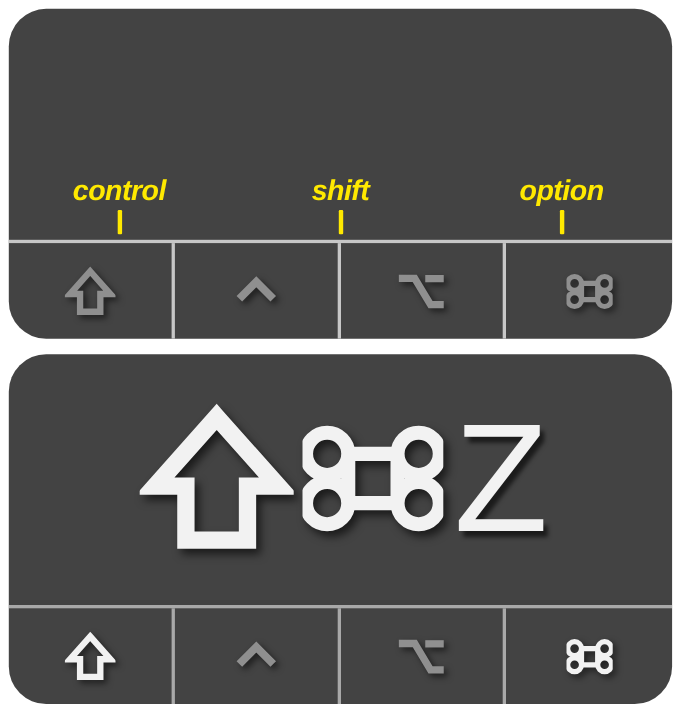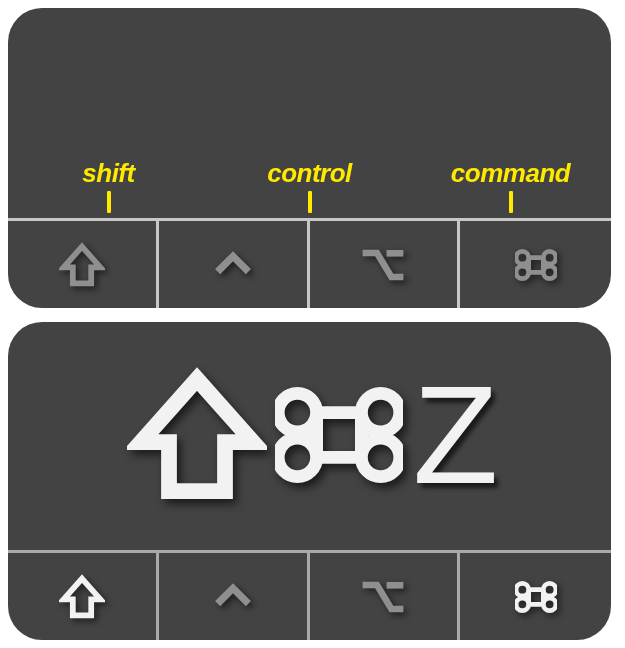--- a/index.html
+++ b/index.html
@@ -119,29 +119,29 @@
                M27 13 a6 6 0 1 0 6 -6 a6 6 0 0 0 -6 6
                M27 27 a6 6 0 1 1 6 6 a6 6 0 0 1 -6 -6
                M13 27 a6 6 0 1 0 -6 6 a6 6 0 0 0 6 -6" fill="none" stroke="currentColor" stroke-width="4.5" stroke-linejoin="round"></path>
     </g>
   </defs>
 </svg>
 
 <div class="panel panel1">
   <div class="labels-row">
     <div class="label-col">
+      <div class="label-text">control</div>
+      <div class="label-tick"></div>
+    </div>
+    <div class="label-col">
       <div class="label-text">shift</div>
       <div class="label-tick"></div>
     </div>
     <div class="label-col">
-      <div class="label-text">control</div>
-      <div class="label-tick"></div>
-    </div>
-    <div class="label-col">
-      <div class="label-text">command</div>
+      <div class="label-text">option</div>
       <div class="label-tick"></div>
     </div>
   </div>
   <div class="key-row">
     <div class="key-cell dim">
       <svg width="46" height="46" viewBox="0 0 40 40" style="color:#8f8f8f">
           <use href="#shift-glyph"></use>
         </svg>
     </div>
     <div class="key-cell dim">

